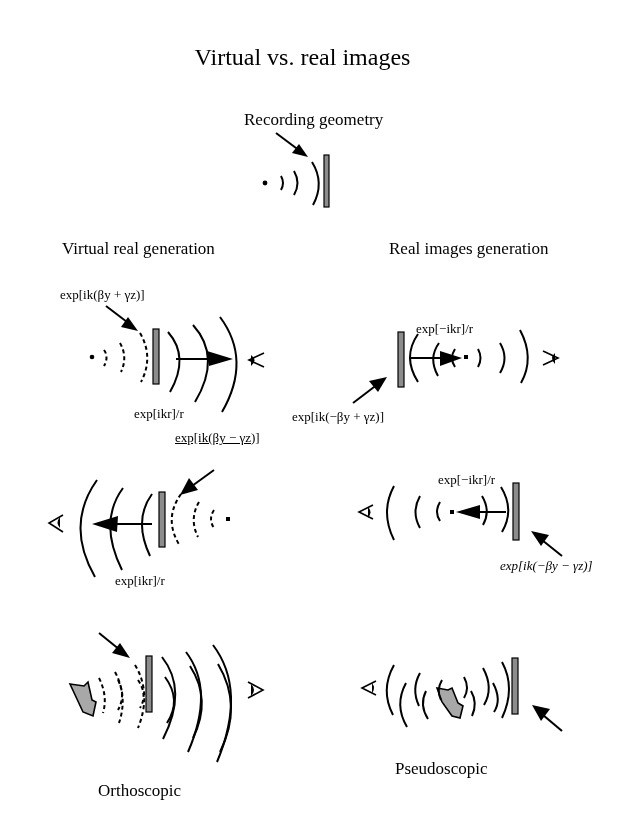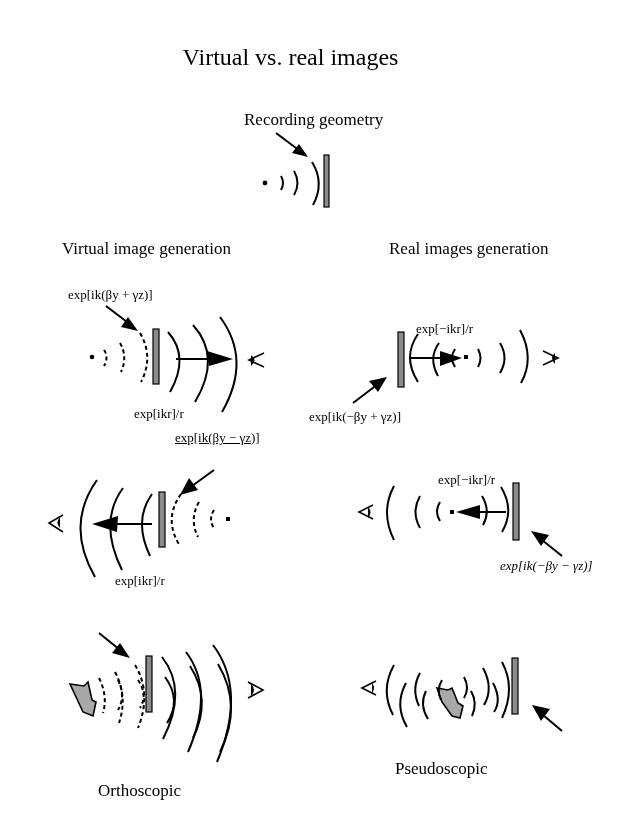--- a/index.html
+++ b/index.html
@@ -1,34 +1,34 @@
 <!DOCTYPE html>
 <html><head>
   <meta charset="utf-8">
   <style>
     html, body { margin: 0; padding: 0; background: #ffffff; }
     body { width: 637px; height: 825px; position: relative; overflow: hidden; }
     .txt { position: absolute; font-family: "Liberation Serif", "DejaVu Serif", serif; color: #000; white-space: nowrap; }
-    .title { font-size: 24px; left: 0; width: 581px; text-align: center; top: 44px; }
+    .title { font-size: 24px; left: 12px; width: 581px; text-align: center; top: 44px; }
     .heading { font-size: 17px; }
     .label { font-size: 13px; }
     svg#diagram { position: absolute; left: 0; top: 0; }
   </style>
 </head>
 <body>
 
 <div class="txt title">Virtual vs. real images</div>
 <div class="txt heading" style="left:244px; top:110px;">Recording geometry</div>
-<div class="txt heading" style="left:62px; top:239px;">Virtual image generation</div>
+<div class="txt heading" style="left:62px; top:239px;">Virtual real generation</div>
 <div class="txt heading" style="left:389px; top:239px;">Real images generation</div>
 
-<div class="txt label" style="left:60px; top:287px;margin-left:8px;">exp[ik(βy + γz)]</div>
+<div class="txt label" style="left:60px; top:287px;">exp[ik(βy + γz)]</div>
 <div class="txt label" style="left:134px; top:406px;">exp[ikr]/r</div>
 <div class="txt label" style="left:416px; top:321px;">exp[−ikr]/r</div>
-<div class="txt label" style="left:309px; top:409px;">exp[ik(−βy + γz)]</div>
+<div class="txt label" style="left:292px; top:409px;">exp[ik(−βy + γz)]</div>
 
 <div class="txt label" style="left:175px; top:430px;text-decoration:underline;">exp[ik(βy − γz)]</div>
 <div class="txt label" style="left:115px; top:573px;">exp[ikr]/r</div>
 <div class="txt label" style="left:438px; top:472px;">exp[−ikr]/r</div>
 <div class="txt label" style="left:500px; top:558px;font-style:italic;">exp[ik(−βy − γz)]</div>
 
 <div class="txt heading" style="left:98px; top:761px;margin-top:20px;">Orthoscopic</div>
 <div class="txt heading" style="left:395px; top:759px;">Pseudoscopic</div>
 
 <svg id="diagram" width="637" height="825" viewBox="0 0 637 825">

